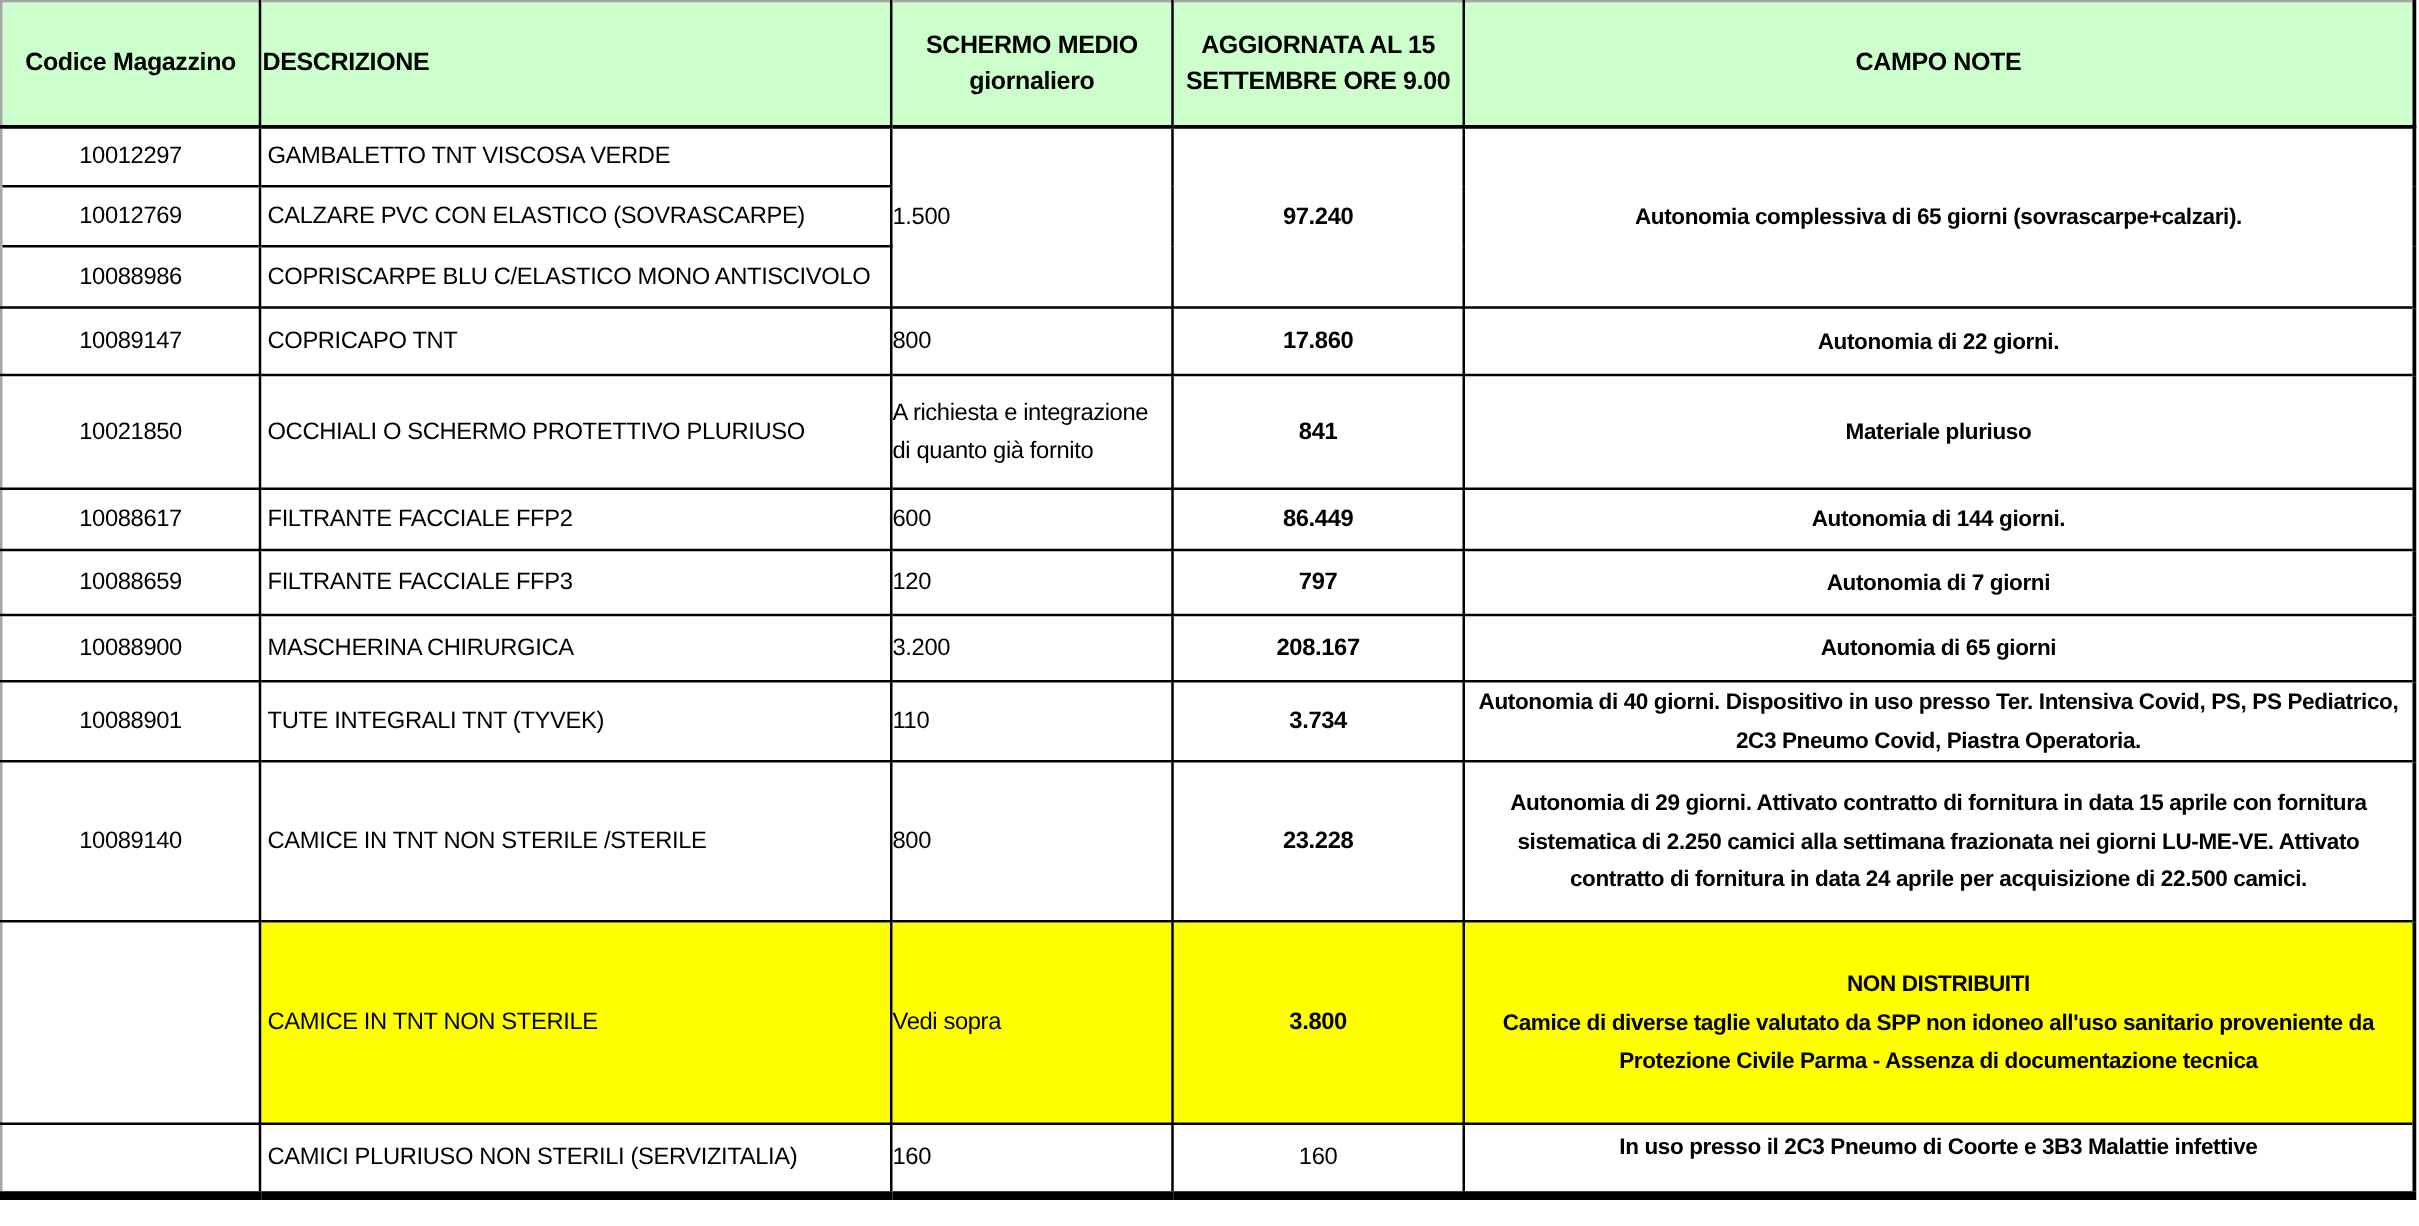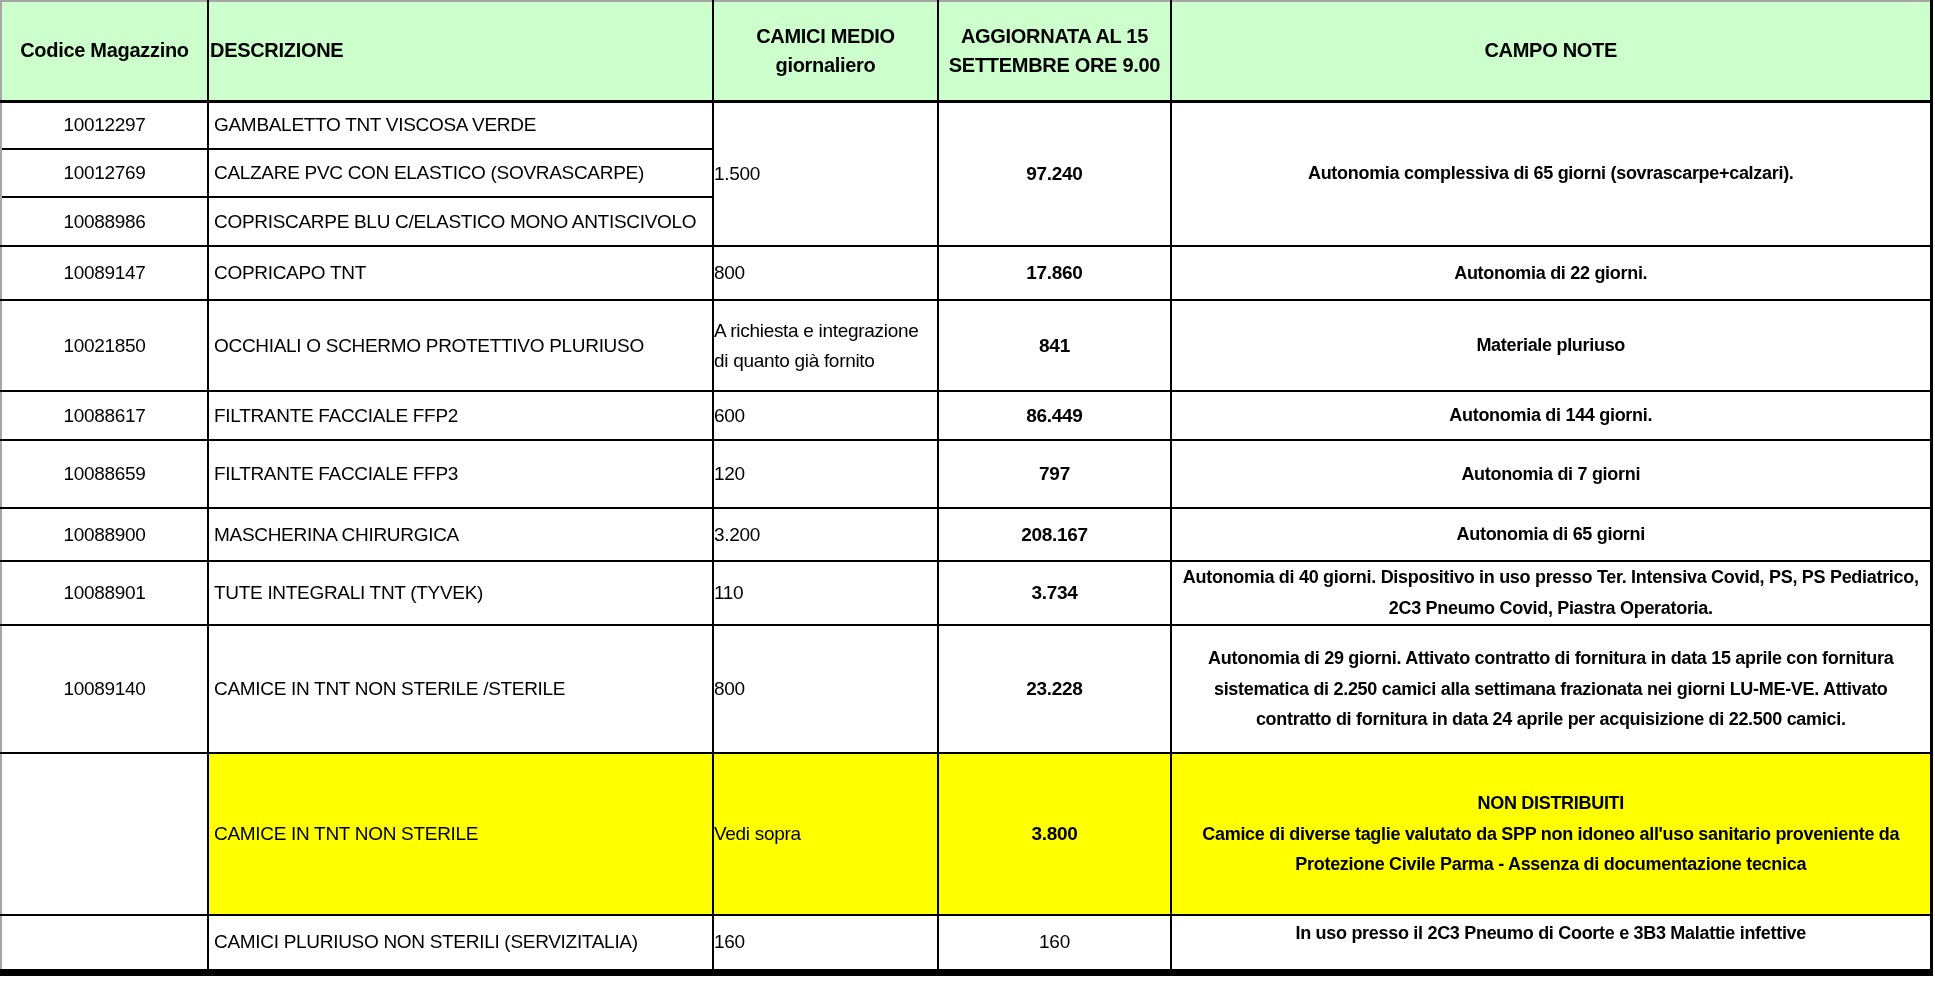--- a/index.html
+++ b/index.html
@@ -73,21 +73,21 @@
       <col style="width:225px">
       <col style="width:233px">
       <col style="width:760px">
     </colgroup>
 
     <tbody>
         <tr style="height:100px">
       <th class="edge-top edge-left">Codice Magazzino</th>
       <th class="edge-top left">DESCRIZIONE</th>
       <th class="edge-top">
-        <div>CAMICI MEDIO</div>
+        <div>SCHERMO MEDIO</div>
         <div>giornaliero</div>
       </th>
       <th class="edge-top">
         <div>AGGIORNATA AL 15</div>
         <div>SETTEMBRE ORE 9.00</div>
       </th>
       <th class="edge-top edge-right">CAMPO NOTE</th>
     </tr>
 
     <tr style="height:48px">
@@ -123,21 +123,21 @@
     </tr>
 
     <tr style="height:49px">
       <td class="codice edge-left">10088617</td>
       <td class="desc">FILTRANTE FACCIALE FFP2</td>
       <td class="consumo">600</td>
       <td class="agg">86.449</td>
       <td class="note edge-right">Autonomia di 144 giorni.</td>
     </tr>
 
-    <tr style="height:68px">
+    <tr style="height:52px">
       <td class="codice edge-left">10088659</td>
       <td class="desc">FILTRANTE FACCIALE FFP3</td>
       <td class="consumo">120</td>
       <td class="agg">797</td>
       <td class="note edge-right">Autonomia di 7 giorni</td>
     </tr>
 
     <tr style="height:53px">
       <td class="codice edge-left">10088900</td>
       <td class="desc">MASCHERINA CHIRURGICA</td>

